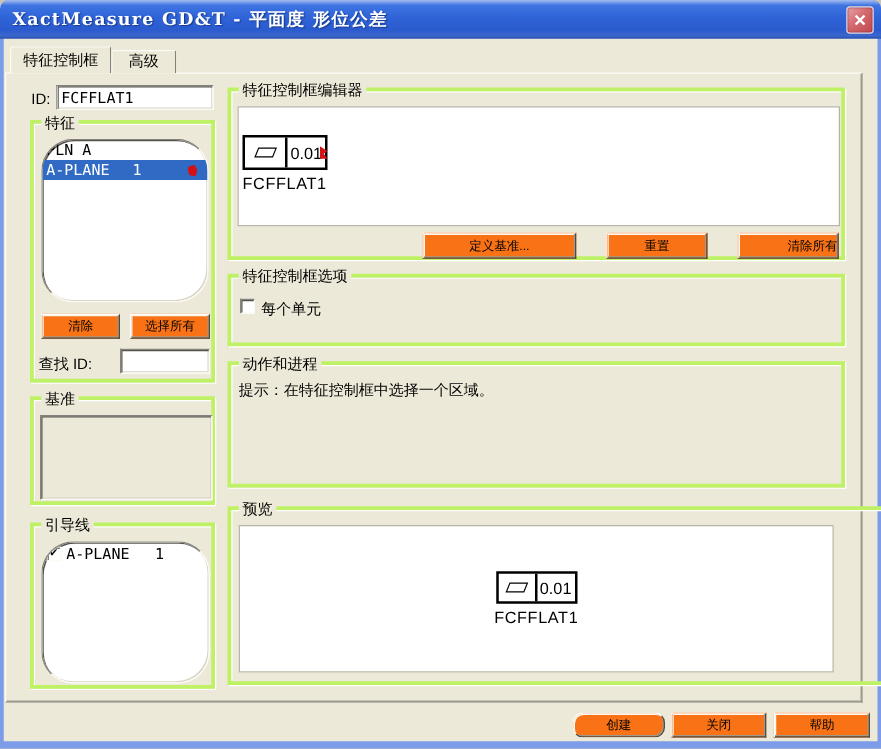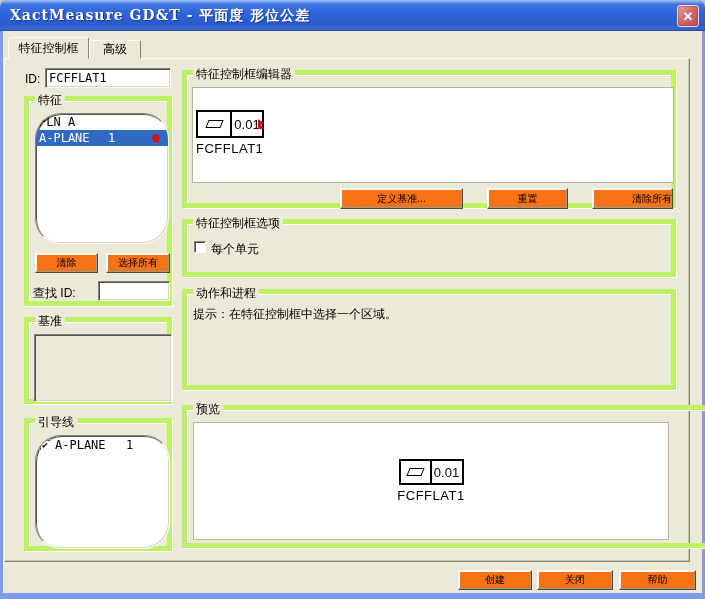--- a/index.html
+++ b/index.html
@@ -49,21 +49,21 @@
     background:#ECE9D8;
     border:1px solid;border-color:#FBFAF4 #84827a transparent #FBFAF4;
     border-radius:2px 2px 0 0;
     display:flex;align-items:center;justify-content:center;
     cursor:pointer;
   }
   .tab-active{left:8px;top:37px;width:81px;height:22px;z-index:3;}
   .tab-inactive{left:89px;top:40px;width:52px;height:19px;z-index:1;}
   
   .group{
-    border:5px solid #bef264;
+    border:3px solid #bef264;
     box-shadow:1px 1px 0 #ffffff, inset 1px 1px 0 #ffffff;
   }
   .glabel{
     position:absolute;left:6px;top:-8px;
     background:#ECE9D8;padding:0 3px;line-height:15px;
     white-space:nowrap;
   }
   .sunken{
     border:1px solid;border-color:#84827a #fbfaf4 #fbfaf4 #84827a;
     box-shadow:inset 1px 1px 0 #55534c, inset -1px -1px 0 #d8d5c6;
@@ -244,21 +244,21 @@
           <span class="para"></span>
         </div>
         <div class="fcf-cell" style="width:30px;">
           <span class="fcf-tol">0.01</span>
         </div>
       </div>
       <div class="fcf-label">FCFFLAT1</div>
     </div>
   </div>
 
-  <div class="abs btn" style="left:458px;top:570px;width:74px;height:20px;">
+  <div class="abs btn" style="left:458px;top:570px;width:74px;height:20px;border-radius:8px;">
     <span>创建</span>
   </div>
   <div class="abs btn" style="left:537px;top:570px;width:76px;height:20px;">
     <span>关闭</span>
   </div>
   <div class="abs btn" style="left:619px;top:570px;width:77px;height:20px;">
     <span>帮助</span>
   </div>
 
 </div>

